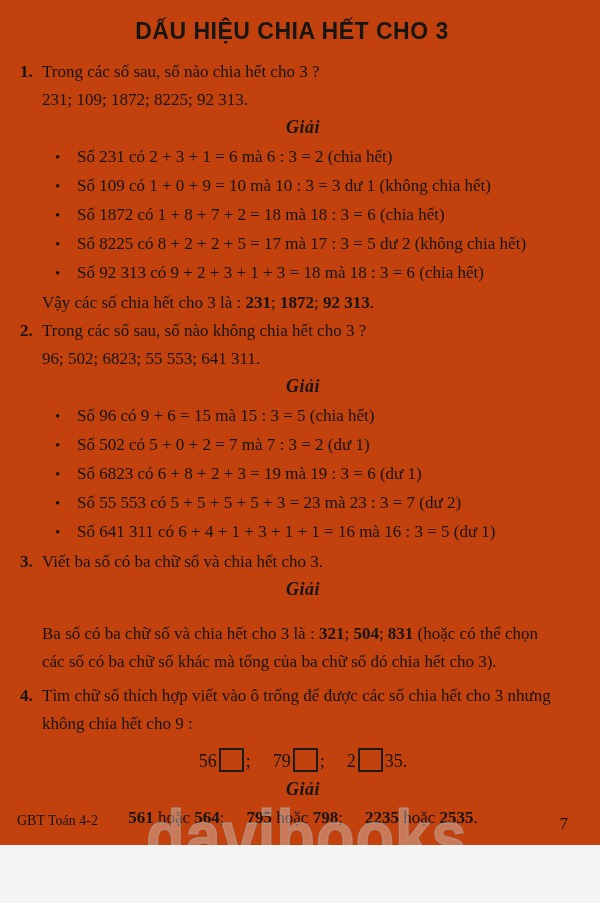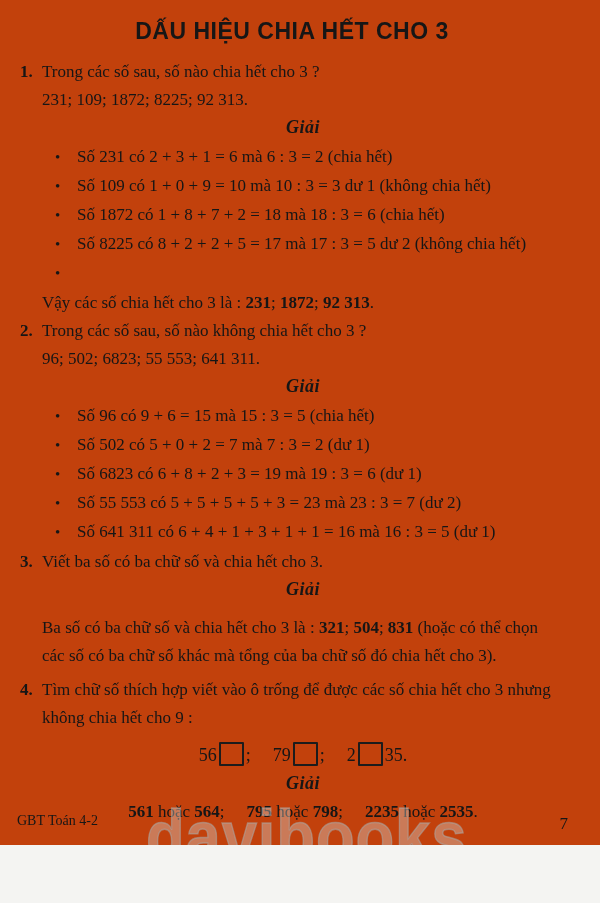--- a/index.html
+++ b/index.html
@@ -25,21 +25,21 @@
   .q{font-size:17px;line-height:28px;}
   .nums{font-size:17px;line-height:28px;text-align:left;}
   .giai{
     text-align:center;font-weight:bold;font-style:italic;
     font-size:18px;line-height:26px;letter-spacing:.5px;
   }
   .bullets{margin-top:4px;}
   .bullet{display:flex;font-size:17px;line-height:26px;margin-bottom:3px;padding-left:13px;}
   .bullet .dot{width:22px;flex:none;font-size:15px;}
   .concl{font-size:17px;line-height:28px;margin-top:2px;}
-  .para{font-size:17px;line-height:28px;margin-top:12px;}
+  .para{font-size:17px;line-height:28px;margin-top:18px;}
   .blanks{font-size:18px;line-height:30px;text-align:center;margin-top:8px;}
   .blank-box{
     display:inline-block;width:21px;height:20px;
     border:2px solid #1c1c1c;border-radius:1px;
     vertical-align:-5px;margin:0 2px;background:transparent;
   }
   .gap{display:inline-block;width:22px;}
   .answer-line{font-size:17px;line-height:28px;text-align:center;margin-top:2px;}
   b{font-weight:bold;}
   #p1{margin-top:14px;}
@@ -87,20 +87,21 @@
       <div class="bullet">
         <span class="dot">•</span>
         <span>Số 1872 có 1 + 8 + 7 + 2 = 18 mà 18 : 3 = 6 (chia hết)</span>
       </div>
       <div class="bullet">
         <span class="dot">•</span>
         <span>Số 8225 có 8 + 2 + 2 + 5 = 17 mà 17 : 3 = 5 dư 2 (không chia hết)</span>
       </div>
       <div class="bullet">
         <span class="dot">•</span>
+        <span>Số 92 313 có 9 + 2 + 3 + 1 + 3 = 18 mà 18 : 3 = 6 (chia hết)</span>
       </div>
     </div>
     <div class="concl"><span>Vậy các số chia hết cho 3 là : </span><b>231</b><span>; </span><b>1872</b><span>; </span><b>92 313</b><span>.</span></div>
   </div>
 
   <div class="problem" id="p2">
     <span class="pnum">2.</span>
     <div class="q">Trong các số sau, số nào không chia hết cho 3 ?</div>
     <div class="nums">96; 502; 6823; 55 553; 641 311.</div>
     <div class="giai">Giải</div>

